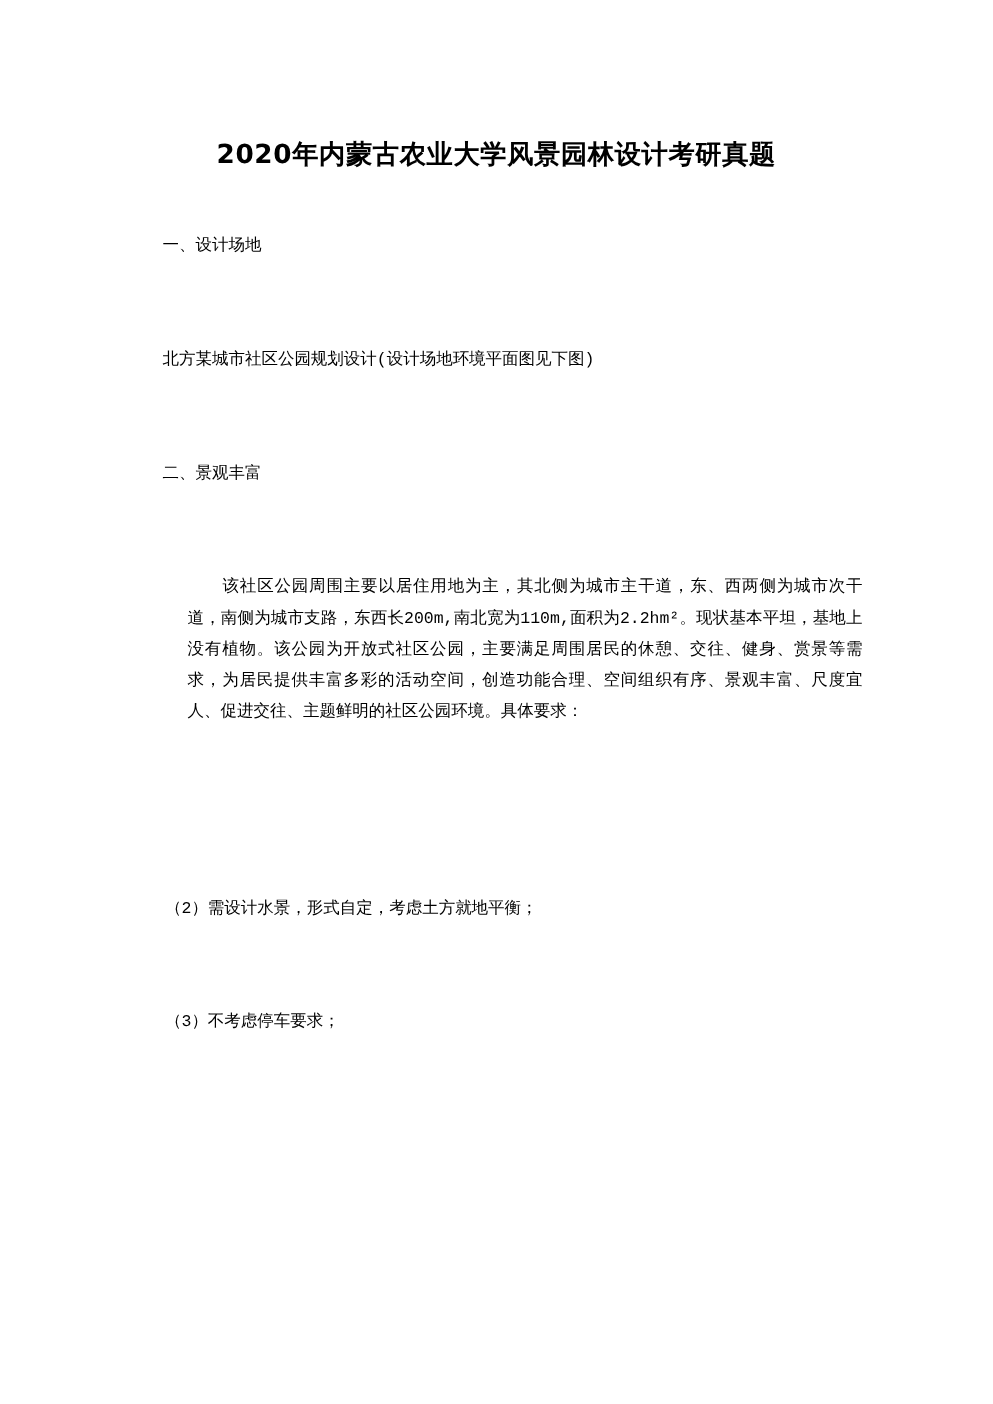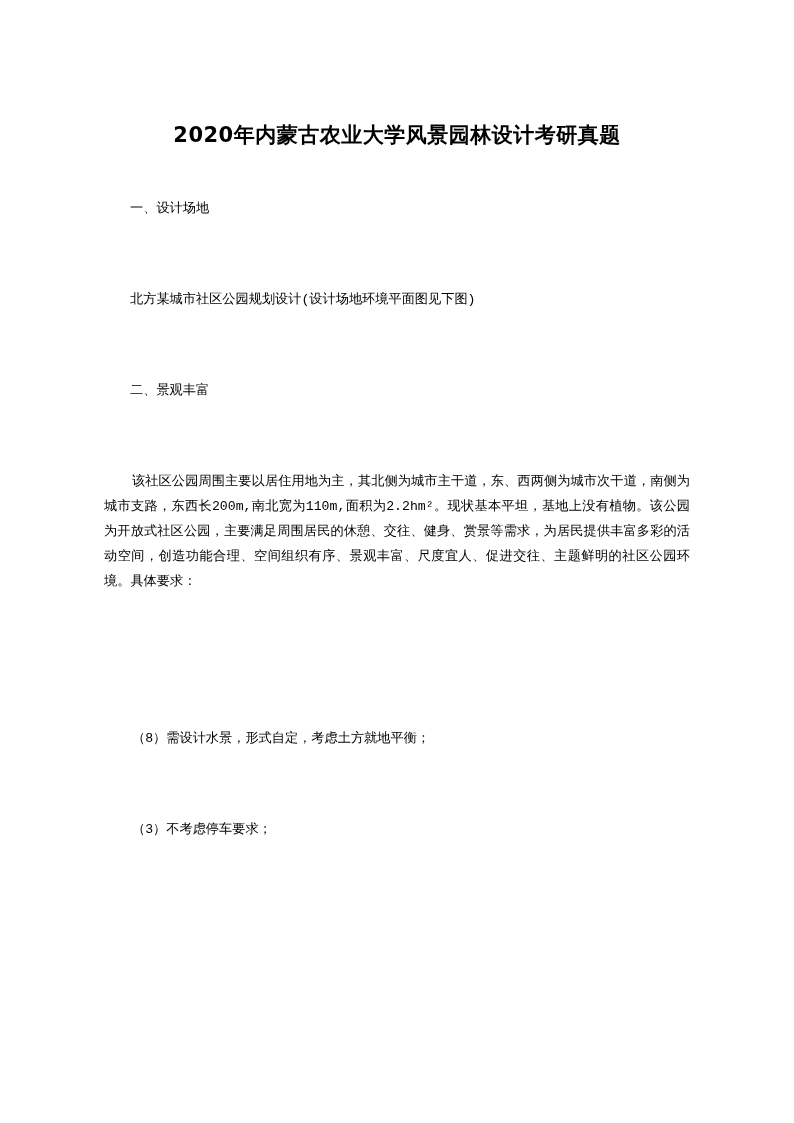--- a/index.html
+++ b/index.html
@@ -21,40 +21,41 @@
     height: 1123px;
     padding: 96px 104px 96px 104px;
     position: relative;
   }
   .doc-title {
     font-family: "DejaVu Sans", "Liberation Sans", sans-serif;
     font-weight: bold;
     font-size: 21px;
     text-align: center;
     line-height: 1.5;
-    margin: 24px 0 0 0;
+    margin: 12px 0 0 0;
     letter-spacing: 0.5px;
   }
   .para {
     font-family: Liberation Mono, monospace;
     font-size: 13.2px;
     line-height: 1.9;
     text-align: justify;
     margin: 0;
   }
   .indent-1 {
     text-indent: 26px;
   }
   .indent-2 {
     text-indent: 28px;
   }
   .spacer-md { height: 44px; }
   .spacer-xl { height: 66px; }
   .body-block .para {
     text-indent: 28px;
+    margin-left: 46px;
   }
 </style>
 </head>
 <body>
 
 <div class="page">
 
   <h1 class="doc-title">2020年内蒙古农业大学风景园林设计考研真题</h1>
 
   <div class="spacer-md"></div>
@@ -73,19 +74,19 @@
 
   <div class="body-block">
     <p class="para">该社区公园周围主要以居住用地为主，其北侧为城市主干道，东、西两侧为城市次干道，南侧为城市支路，东西长200m,南北宽为110m,面积为2.2hm²。现状基本平坦，基地上没有植物。该公园为开放式社区公园，主要满足周围居民的休憩、交往、健身、赏景等需求，为居民提供丰富多彩的活动空间，创造功能合理、空间组织有序、景观丰富、尺度宜人、促进交往、主题鲜明的社区公园环境。具体要求：</p>
   </div>
 
   <div class="spacer-xl"></div>
 
 
   <div class="spacer-xl"></div>
 
-  <p class="para indent-2">（8）需设计水景，形式自定，考虑土方就地平衡；</p>
+  <p class="para indent-2">（2）需设计水景，形式自定，考虑土方就地平衡；</p>
 
   <div class="spacer-xl"></div>
 
   <p class="para indent-2">（3）不考虑停车要求；</p>
 
 </div>
 
 </body></html>

